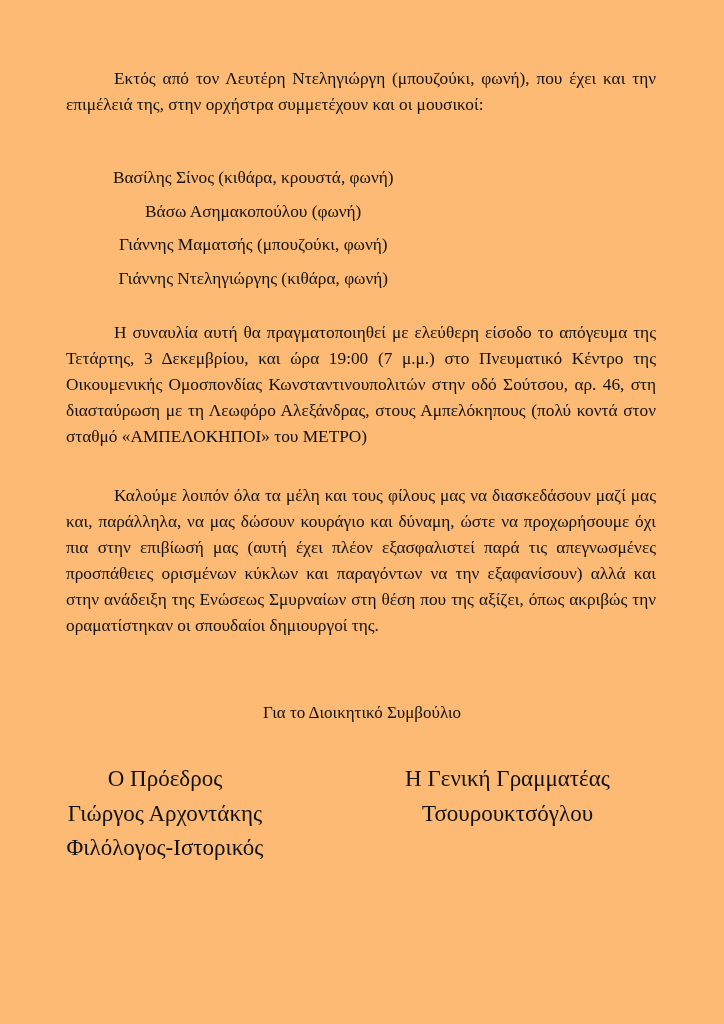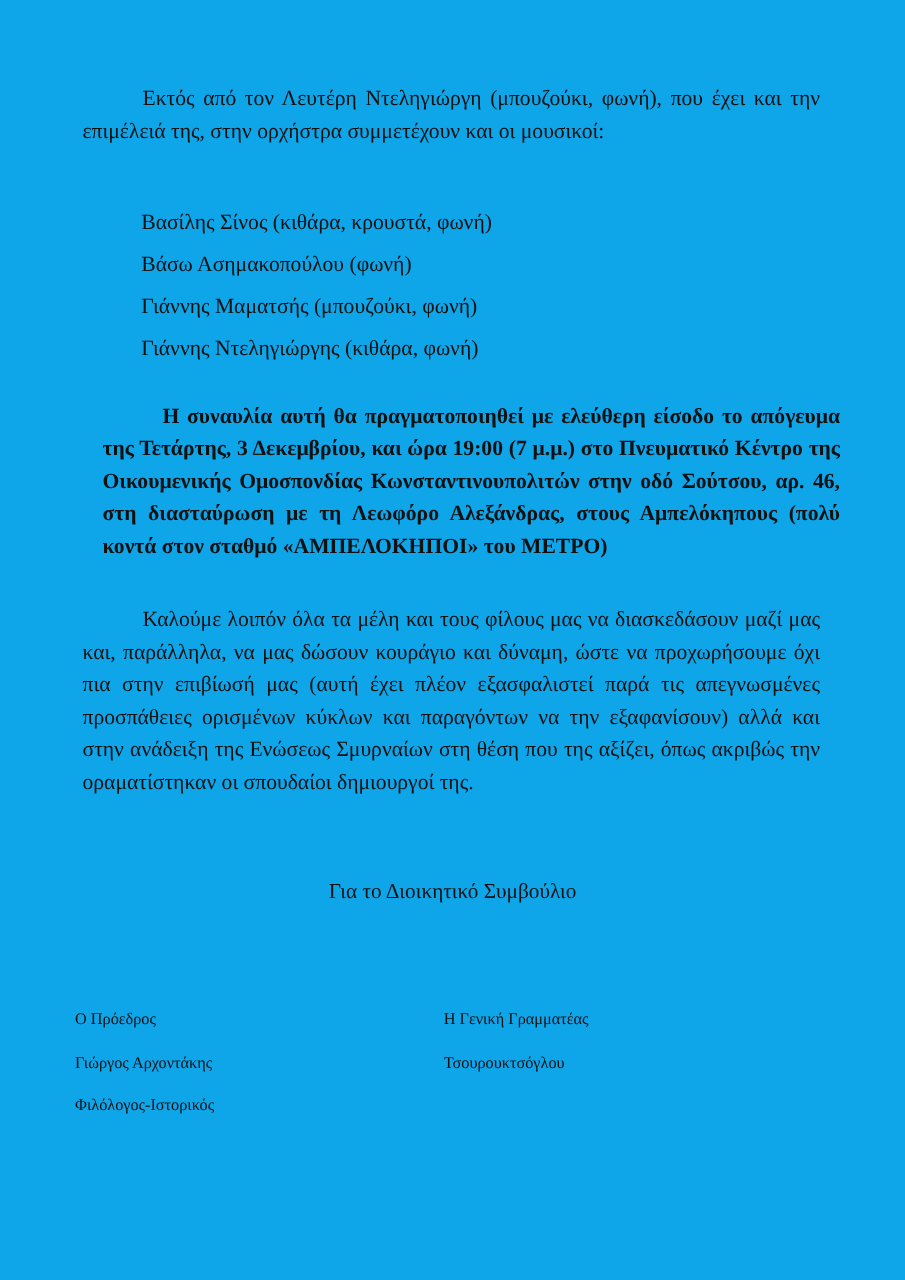--- a/index.html
+++ b/index.html
@@ -1,30 +1,30 @@
 <!DOCTYPE html>
 <html><head>
 <meta charset="utf-8">
 <style>
   html, body { margin: 0; padding: 0; background: #ffffff; }
   body { width: 724px; height: 1024px; position: relative; overflow: hidden;
          font-family: "Liberation Serif", "DejaVu Serif", serif; color: #111111; }
-  .page { position: absolute; left: 0; top: 0; width: 724px; height: 1024px; background: #0ea5e9; }
+  .page { position: absolute; left: 0; top: 0; width: 724px; height: 1024px; background: #fdba74; }
   .para { position: absolute; left: 66px; width: 590px; font-size: 17.3px; line-height: 26px;
           text-align: justify; margin: 0; }
   .para .indent { display: inline-block; width: 48px; }
-  .bold { font-weight: bold; margin-left: 16px; }
+  .bold { font-weight: normal; }
   .p1 { top: 66px; }
   .musicians { position: absolute; left: 113px; top: 161px; margin: 0; padding: 0; list-style: none; }
-  .musicians li { font-size: 17.3px; line-height: 33.5px; white-space: nowrap; }
+  .musicians li { font-size: 17.3px; line-height: 33.5px; white-space: nowrap; text-align: center; }
   .p2 { top: 320px; }
   .p3 { top: 483px; }
   .center-line { position: absolute; font-size: 17px; line-height: 26px; white-space: nowrap; }
   .board { left: 0; width: 724px; top: 700px; text-align: center; }
-  .sig-col { position: absolute; top: 798px; font-size: 13px; line-height: 34.5px; text-align: left; }
+  .sig-col { position: absolute; top: 762px; font-size: 23px; line-height: 34.5px; text-align: center; }
   .sig-left { left: 60px; width: 210px; }
   .sig-right { left: 355px; width: 305px; }
   .sig-col div { white-space: nowrap; }
 </style>
 </head>
 <body>
 
 <div class="page">
 
   <p class="para p1"><span class="indent"></span><span>Εκτός από τον Λευτέρη Ντεληγιώργη (μπουζούκι, φωνή), που έχει και την επιμέλειά της, στην ορχήστρα συμμετέχουν και οι μουσικοί:</span></p>

